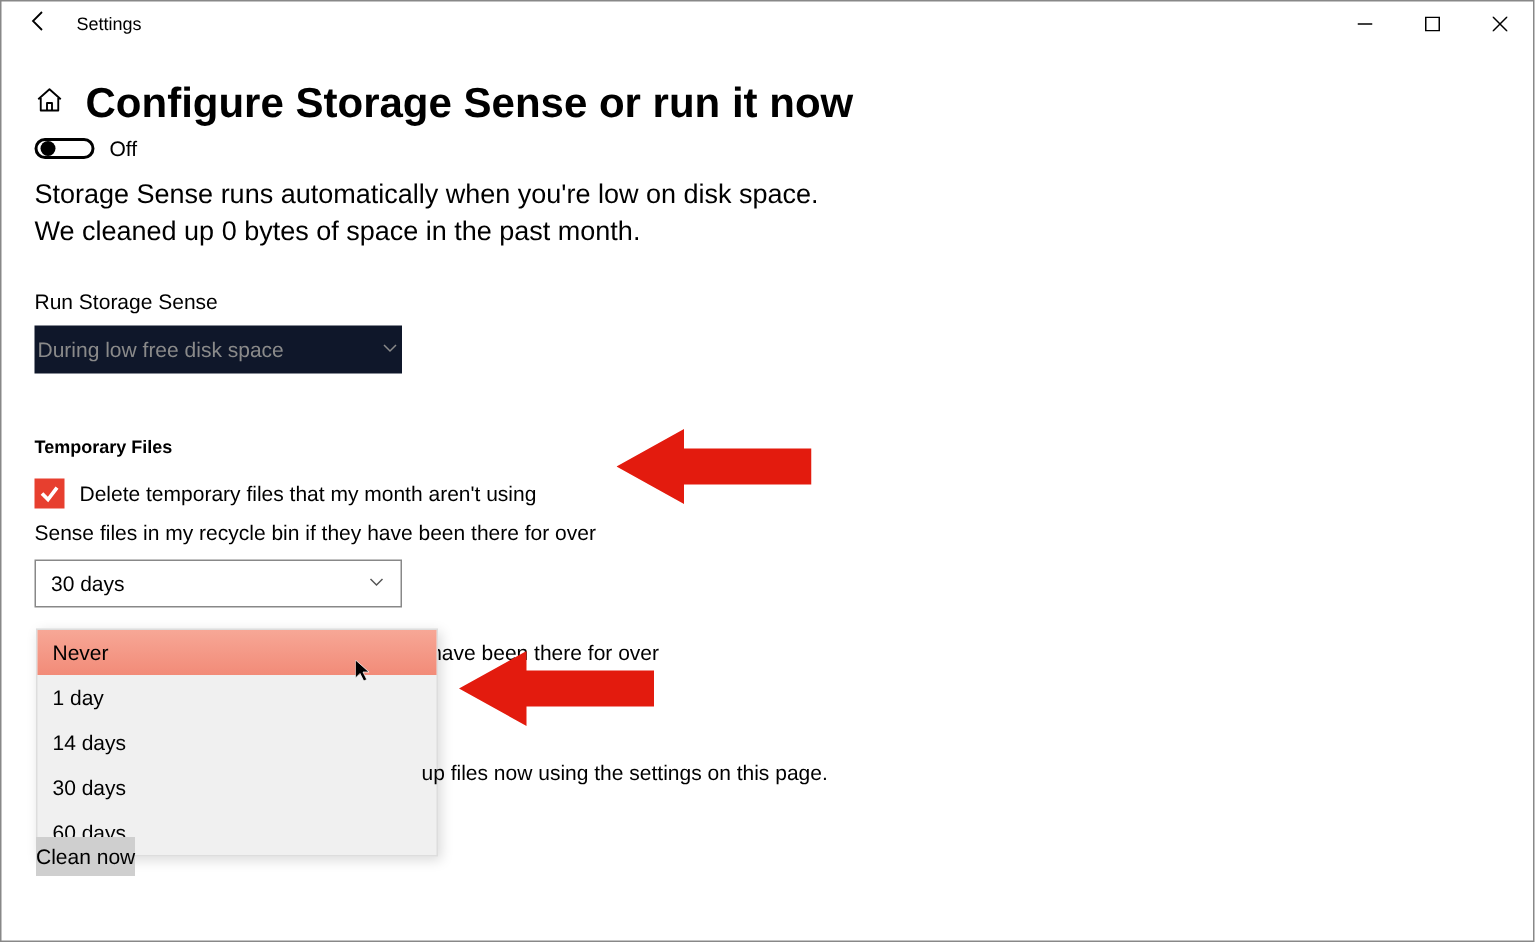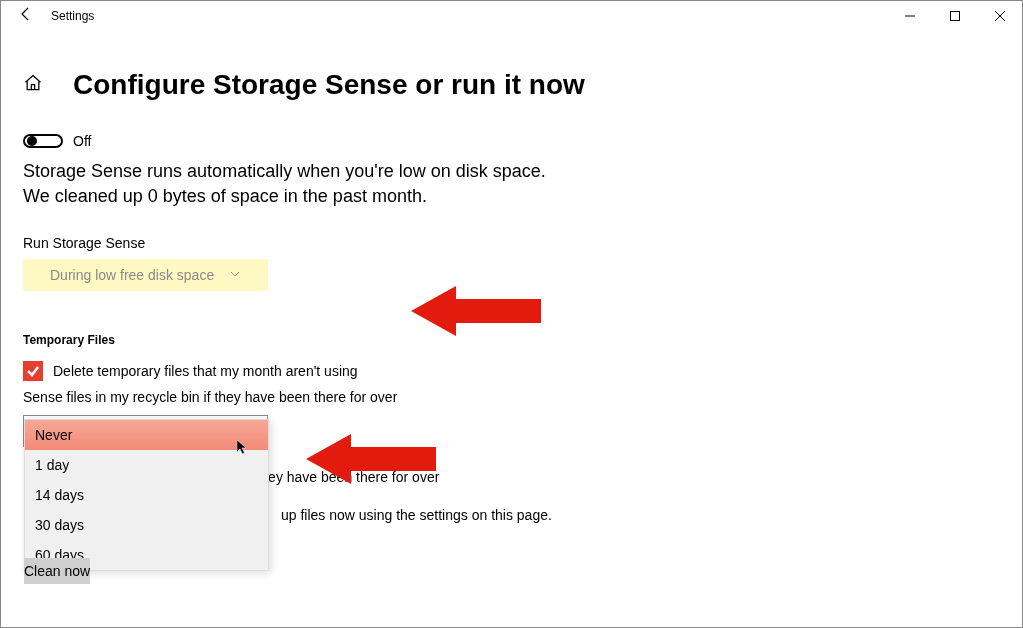--- a/index.html
+++ b/index.html
@@ -6,36 +6,36 @@
   body { margin: 0; background: #fff; width: 1023px; height: 628px; border: 1px solid #888; overflow: hidden; position: relative; color: #000; }
   .titlebar { display: flex; align-items: center; height: 30px; }
   .titlebar .back { width: 50px; text-align: center; font-size: 16px; cursor: pointer; }
   .titlebar .title { font-size: 12px; }
   .winbtns { margin-left: auto; display: flex; }
   .winbtn { width: 45px; height: 30px; display: flex; align-items: center; justify-content: center; cursor: pointer; }
   .winbtn svg { width: 10px; height: 10px; }
   .content { padding: 22px 22px 0 22px; }
   .header-row { display: flex; align-items: center; gap: 14px; }
   .home-icon svg { width: 20px; height: 20px; }
-  h1 { font-size: 28px; font-weight: 600; margin: 16px; }
-  .toggle-row { display: flex; align-items: center; gap: 10px; margin-top: 16px; }
+  h1 { font-size: 28px; font-weight: 600; margin: 0; }
+  .toggle-row { display: flex; align-items: center; gap: 10px; margin-top: 6px; }
   .toggle { width: 40px; height: 14px; border: 2px solid #000; border-radius: 20px; position: relative; background: #fff; cursor: pointer; }
   .toggle .knob { width: 10px; height: 10px; background: #000; border-radius: 50%; position: absolute; left: 2px; top: 0px; }
   .toggle-label { font-size: 14px; }
   .para { font-size: 18px; margin: 10px 0 0 0; line-height: 1.4; }
   .label { font-size: 14px; margin-top: 26px; }
-  .select { margin-top: 8px; background: #fef9c3; width: 245px; height: 32px; display: flex; align-items: center; padding: 0 27px; color: #8a8a8a; font-size: 14px; cursor: pointer; justify-content: space-between; }
+  .select { margin-top: 8px; background: #0f172a; width: 245px; height: 32px; display: flex; align-items: center; padding: 0 2px; color: #8a8a8a; font-size: 14px; cursor: pointer; justify-content: space-between; }
   .chev { color: #8a8a8a; }
   h2 { font-size: 12px; font-weight: 600; margin: 42px 0 0 0; }
   .checkbox-row { display: flex; align-items: center; gap: 10px; margin-top: 14px; }
   .checkbox { width: 20px; height: 20px; background: #e73f2f; display: flex; align-items: center; justify-content: center; cursor: pointer; }
   .checkbox svg { width: 14px; height: 14px; stroke: #fff; stroke-width: 2.5; fill: none; }
   .cbtext { font-size: 14px; }
   .select2 { margin-top: 10px; border: 1px solid #888; width: 245px; height: 32px; display: flex; align-items: center; padding: 0 10px; font-size: 14px; cursor: pointer; justify-content: space-between; background: #fff; }
-  .dropdown { position: absolute; left: 23px; top: 418px; width: 245px; background: #f0f0f0; border: 1px solid #ddd; box-shadow: 2px 2px 8px rgba(0,0,0,0.15); }
+  .dropdown { position: absolute; left: 23px; top: 418px; width: 268px; background: #f0f0f0; border: 1px solid #ddd; box-shadow: 2px 2px 8px rgba(0,0,0,0.15); }
   .dropdown .item { padding: 7px 10px; font-size: 14px; cursor: pointer; }
   .dropdown .item.hover { background: linear-gradient(to bottom, #f7a796, #f28b78); }
   .free-text { position: absolute; left: 280px; top: 506px; font-size: 14px; }
   .button { position: absolute; left: 23px; top: 557px; background: #cfcfcf; padding: 5px 0; font-size: 14px; cursor: pointer; }
   .arrow { position: absolute; }
   .arrow svg { width: 130px; height: 60px; }
   .cursor { position: absolute; left: 236px; top: 439px; }
   .cursor svg { width: 12px; height: 16px; }
 </style>
 </head>

